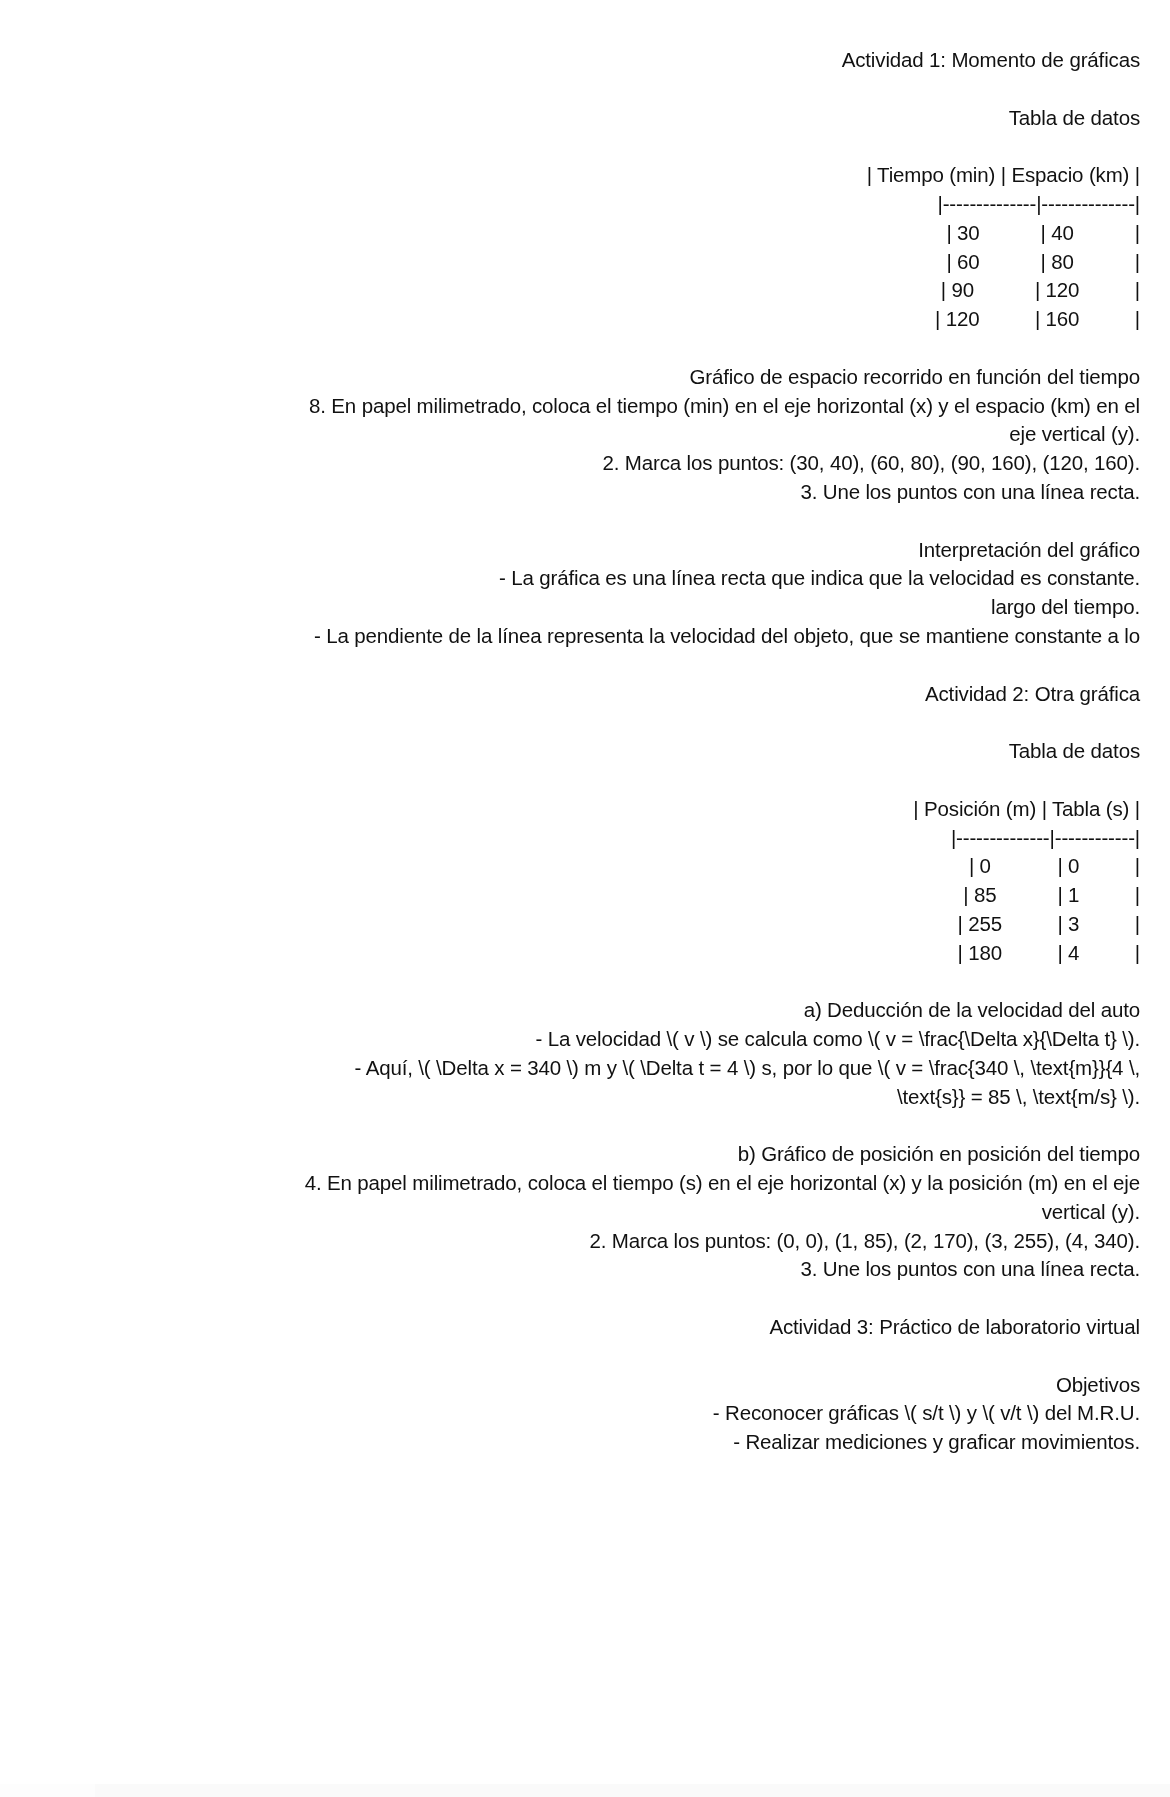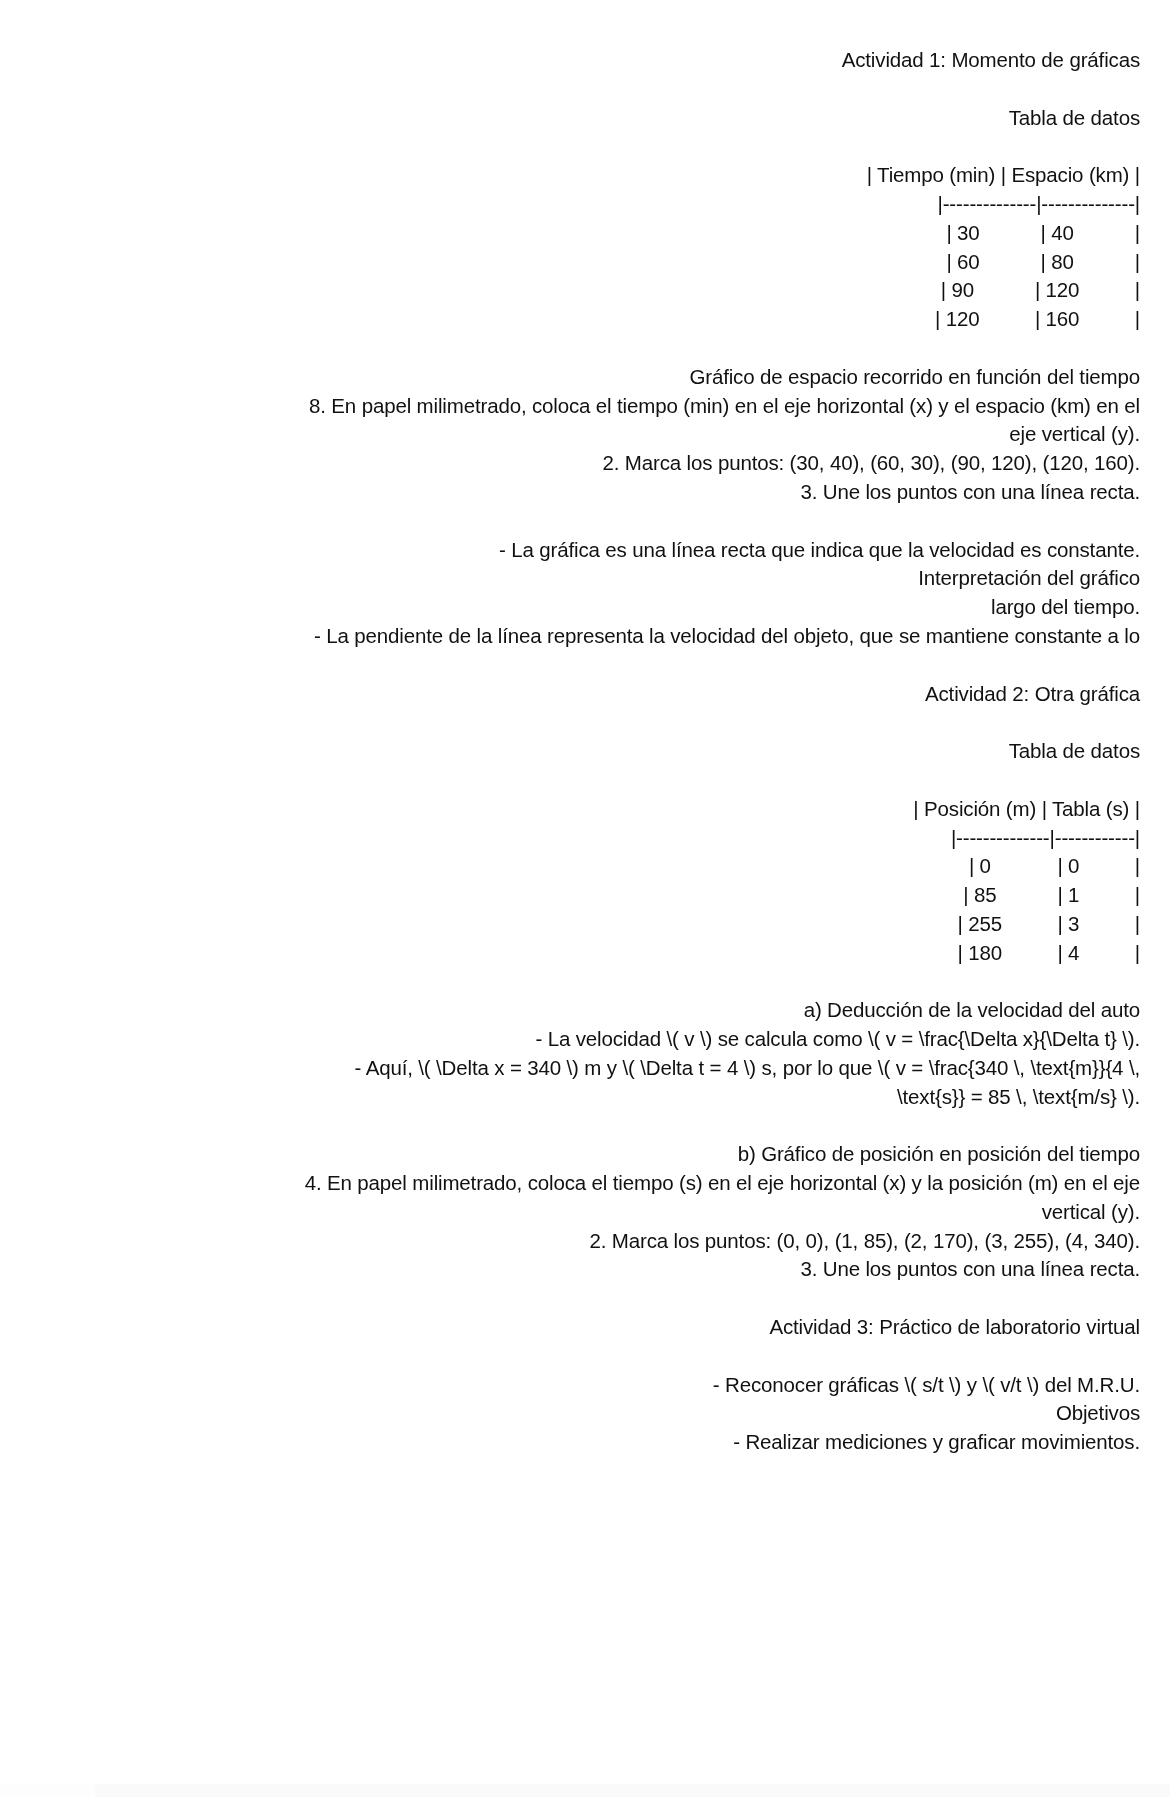--- a/index.html
+++ b/index.html
@@ -46,25 +46,25 @@
   <div class="line">| Tiempo (min) | Espacio (km) |</div>
   <div class="line">|--------------|--------------|</div>
   <div class="line">| 30           | 40           |</div>
   <div class="line">| 60           | 80           |</div>
   <div class="line">| 90           | 120          |</div>
   <div class="line">| 120          | 160          |</div>
   <div class="line"></div>
   <div class="line">Gráfico de espacio recorrido en función del tiempo</div>
   <div class="line">8. En papel milimetrado, coloca el tiempo (min) en el eje horizontal (x) y el espacio (km) en el</div>
   <div class="line">eje vertical (y).</div>
-  <div class="line">2. Marca los puntos: (30, 40), (60, 30), (90, 120), (120, 160).</div>
+  <div class="line">2. Marca los puntos: (30, 40), (60, 80), (90, 160), (120, 160).</div>
   <div class="line">3. Une los puntos con una línea recta.</div>
   <div class="line"></div>
+  <div class="line">Interpretación del gráfico</div>
   <div class="line">- La gráfica es una línea recta que indica que la velocidad es constante.</div>
-  <div class="line">Interpretación del gráfico</div>
   <div class="line">largo del tiempo.</div>
   <div class="line">- La pendiente de la línea representa la velocidad del objeto, que se mantiene constante a lo</div>
   <div class="line"></div>
   <div class="line">Actividad 2: Otra gráfica</div>
   <div class="line"></div>
   <div class="line">Tabla de datos</div>
   <div class="line"></div>
   <div class="line">| Posición (m) | Tabla (s) |</div>
   <div class="line">|--------------|------------|</div>
   <div class="line">| 0            | 0          |</div>
@@ -78,18 +78,18 @@
   <div class="line">\text{s}} = 85 \, \text{m/s} \).</div>
   <div class="line"></div>
   <div class="line">b) Gráfico de posición en posición del tiempo</div>
   <div class="line">4. En papel milimetrado, coloca el tiempo (s) en el eje horizontal (x) y la posición (m) en el eje</div>
   <div class="line">vertical (y).</div>
   <div class="line">2. Marca los puntos: (0, 0), (1, 85), (2, 170), (3, 255), (4, 340).</div>
   <div class="line">3. Une los puntos con una línea recta.</div>
   <div class="line"></div>
   <div class="line"> Actividad 3: Práctico de laboratorio virtual</div>
   <div class="line"></div>
+  <div class="line">Objetivos</div>
   <div class="line">- Reconocer gráficas \( s/t \) y \( v/t \) del M.R.U.</div>
-  <div class="line">Objetivos</div>
   <div class="line">- Realizar mediciones y graficar movimientos.</div>
 </div>
 
 <div class="bottom-strip"></div>
 
 </body></html>

